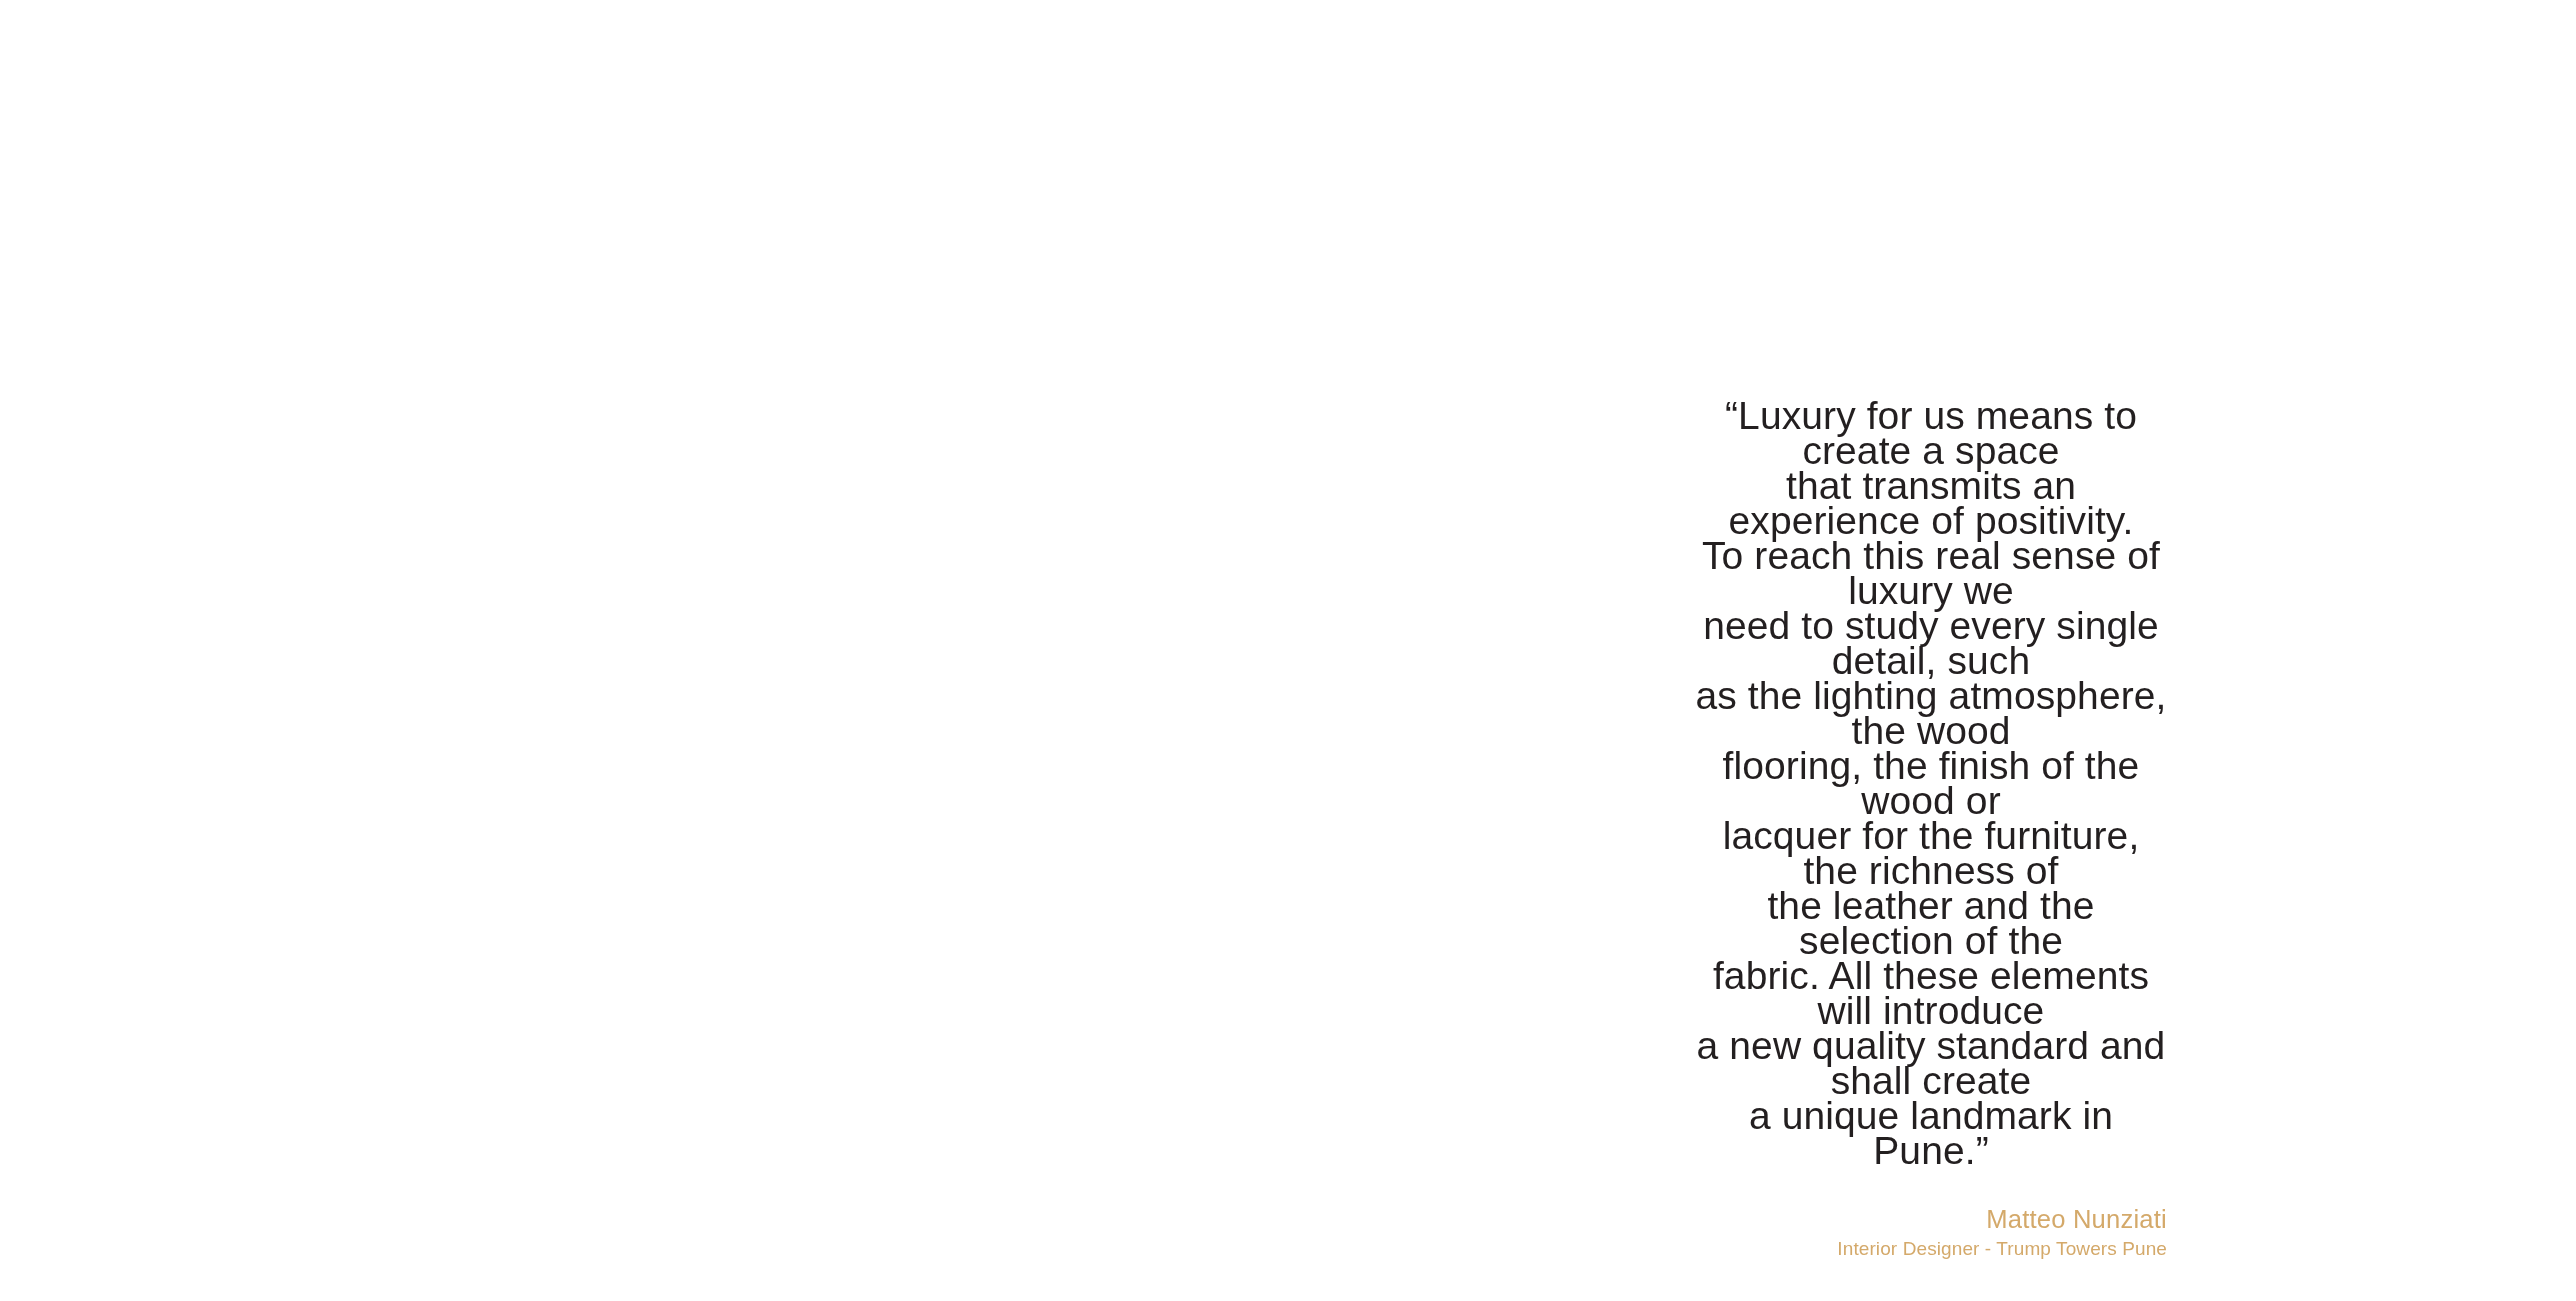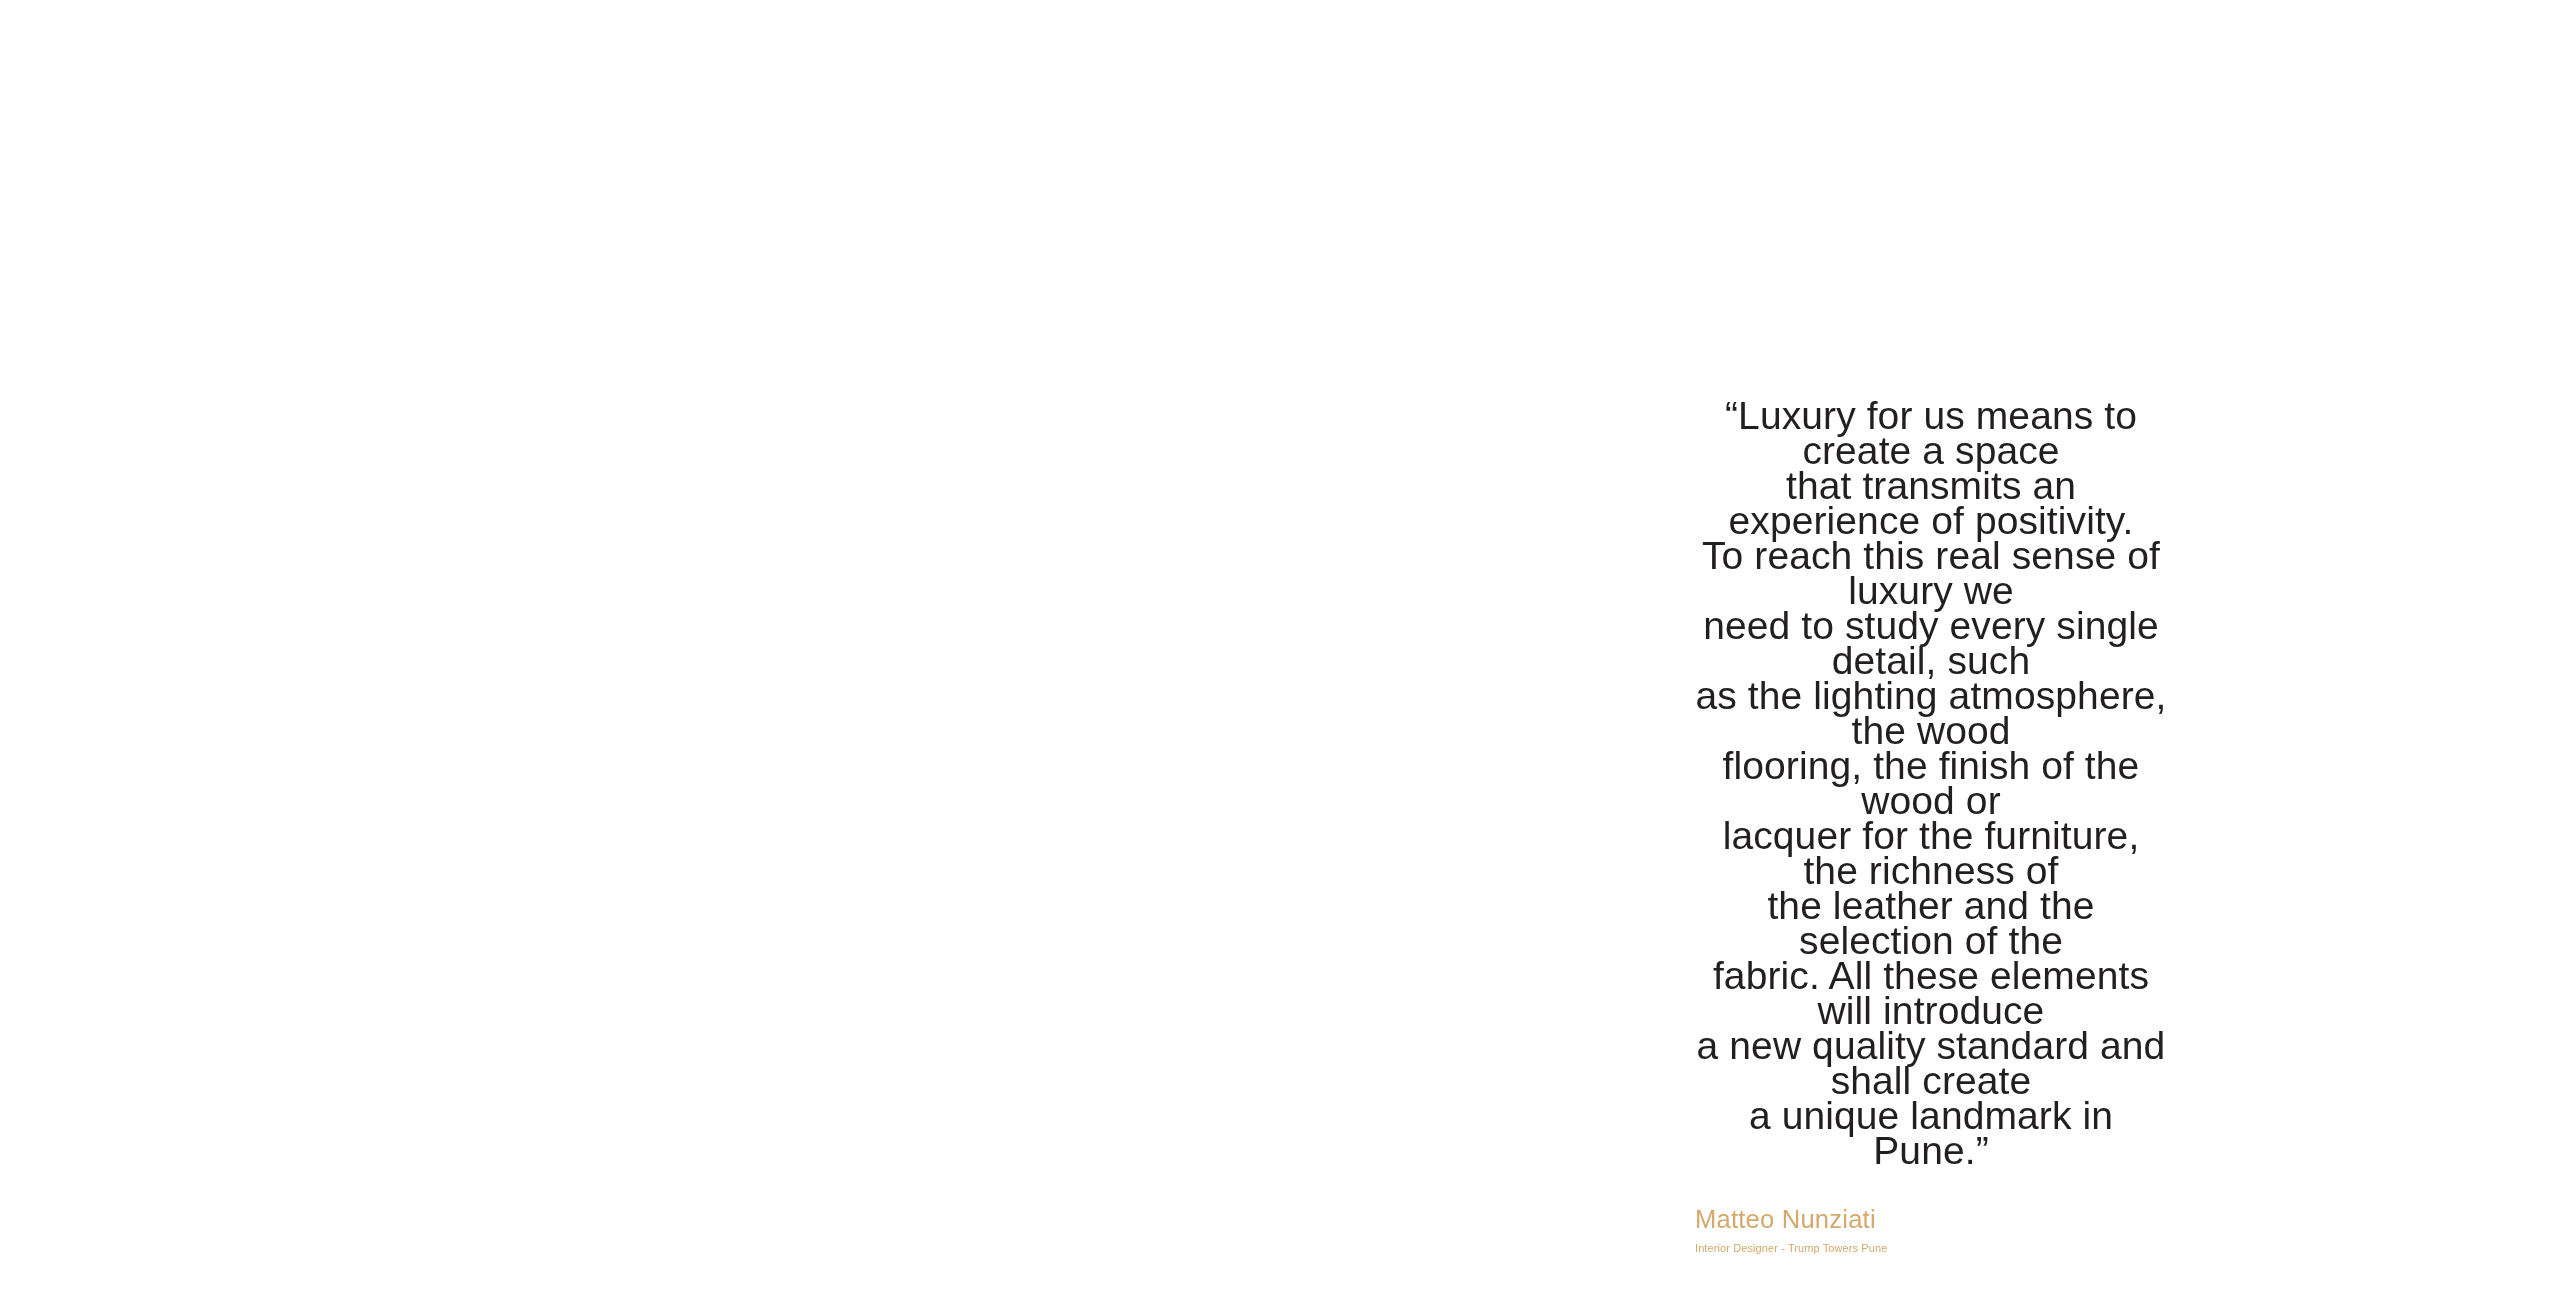--- a/index.html
+++ b/index.html
@@ -37,38 +37,38 @@
     line-height: 35px;
     color: #231f20;
     letter-spacing: 0.1px;
     font-weight: 400;
     white-space: pre-line;
     margin: 0;
   }
 
   .attribution {
     margin-top: 37px;
-    text-align: left;
+    text-align: right;
   }
 
   .author-name {
     display: block;
     font-family: "Liberation Sans", sans-serif;
     font-size: 25.6px;
     line-height: 29.5px;
     color: #d4a96a;
     font-weight: 400;
     letter-spacing: 0.2px;
   }
 
   .author-role {
     display: block;
     margin-top: 3.9px;
     font-family: "Liberation Sans", sans-serif;
-    font-size: 11px;
+    font-size: 19px;
     line-height: 21.6px;
     color: #d4a96a;
     font-weight: 400;
     letter-spacing: 0.1px;
   }
 </style>
 </head>
 <body>
 
 <div class="page">

